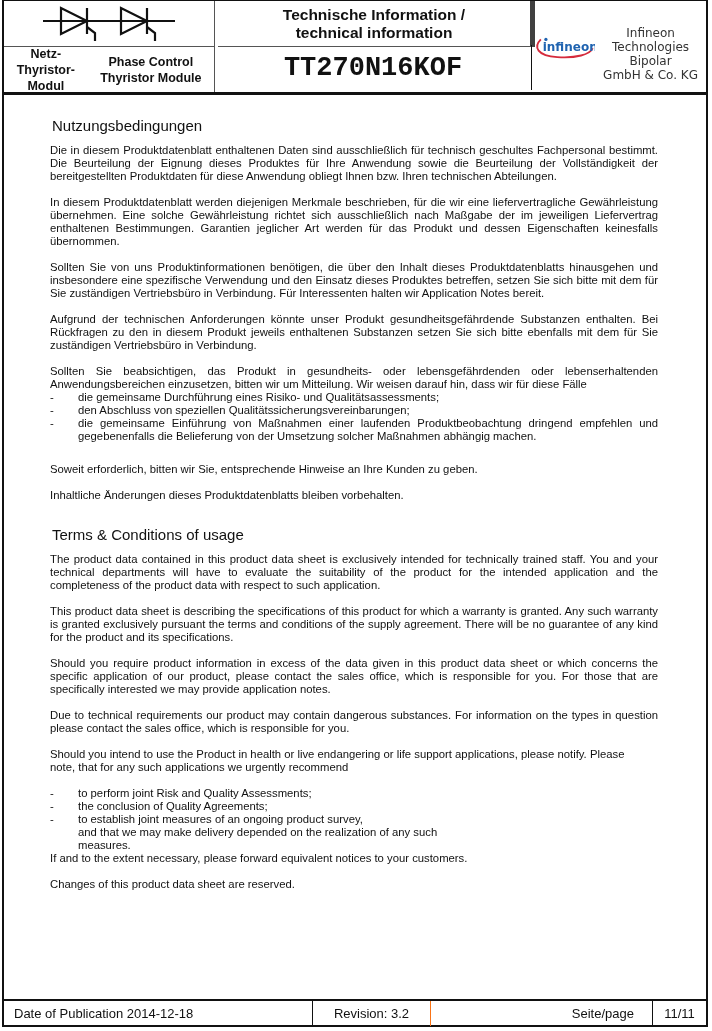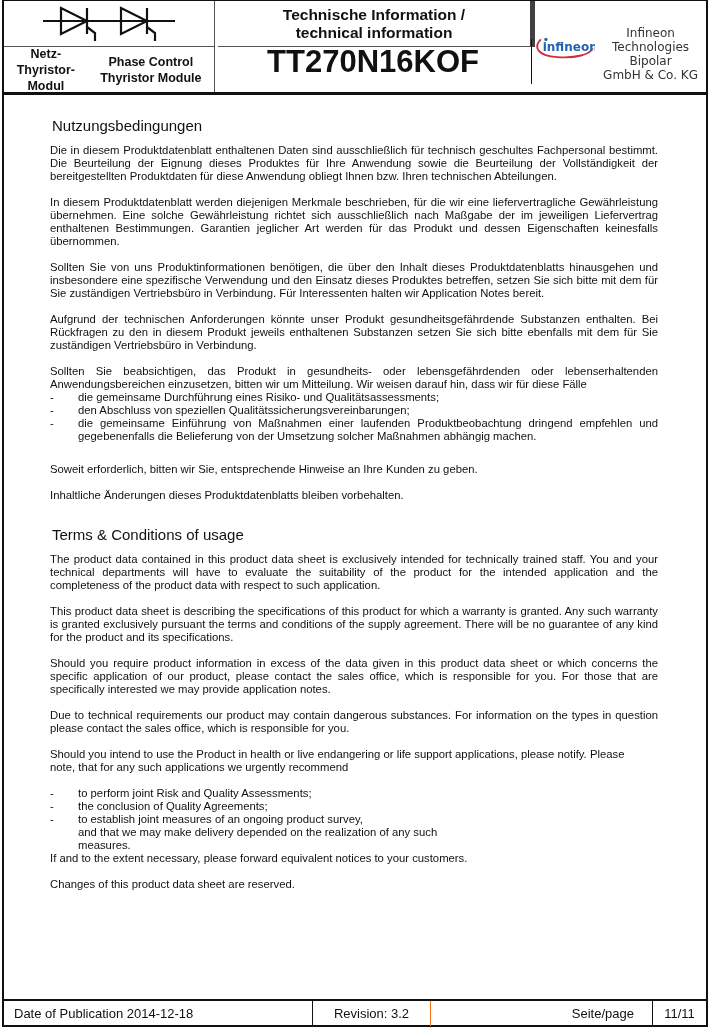--- a/index.html
+++ b/index.html
@@ -10,22 +10,22 @@
   
   .hdr { position: absolute; left: 0; top: 0; width: 100%; height: 94px;
          border-bottom: 3px solid #111; box-sizing: border-box; }
   .cell { position: absolute; box-sizing: border-box; display: flex; align-items: center;
           justify-content: center; text-align: center; }
   .c-sym { left: 0; top: 0; width: 211px; height: 46px; border-right: 1px solid #555; border-bottom: 1px solid #555; }
   .c-mod { left: 0; top: 46px; width: 211px; height: 45px; border-right: 1px solid #555;
            font-weight: bold; font-size: 12.5px; line-height: 16px; flex-direction: row; }
   .c-tech { left: 214px; top: 0; width: 317px; height: 46px; border-right: 5px solid #404040; border-bottom: 1px solid #555;
             font-weight: bold; font-size: 15.5px; line-height: 18px; flex-direction: column; }
-  .c-part { left: 211px; top: 38px; width: 317px; height: 45px; border-right: 1px solid #111;
-            font-weight: bold; font-size: 31px; }
+  .c-part { left: 211px; top: 44px; width: 317px; height: 45px; border-right: 1px solid #111;
+            font-weight: bold; font-size: 27px; font-family: Liberation Mono, monospace; }
   .c-logo { left: 528px; top: 0; width: 174px; height: 91px; }
   .company { font-family: "DejaVu Sans", sans-serif; font-size: 12px; color: #333; line-height: 14px; margin-top: 14px; }
   
   .content { position: absolute; left: 46px; top: 118px; width: 608px; font-size: 11.3px; line-height: 13px; }
   h2 { font-weight: normal; font-size: 15px; margin: 0 0 12px 2px; }
   p { margin: 0 0 13px 0; text-align: justify; }
   .list { margin: -13px 0 13px 0; padding: 0; list-style: none; }
   .list li { position: relative; padding-left: 28px; text-align: justify; }
   .list li::before { content: "-"; position: absolute; left: 0; }
   .en-list { margin: 0 0 0 0; }

